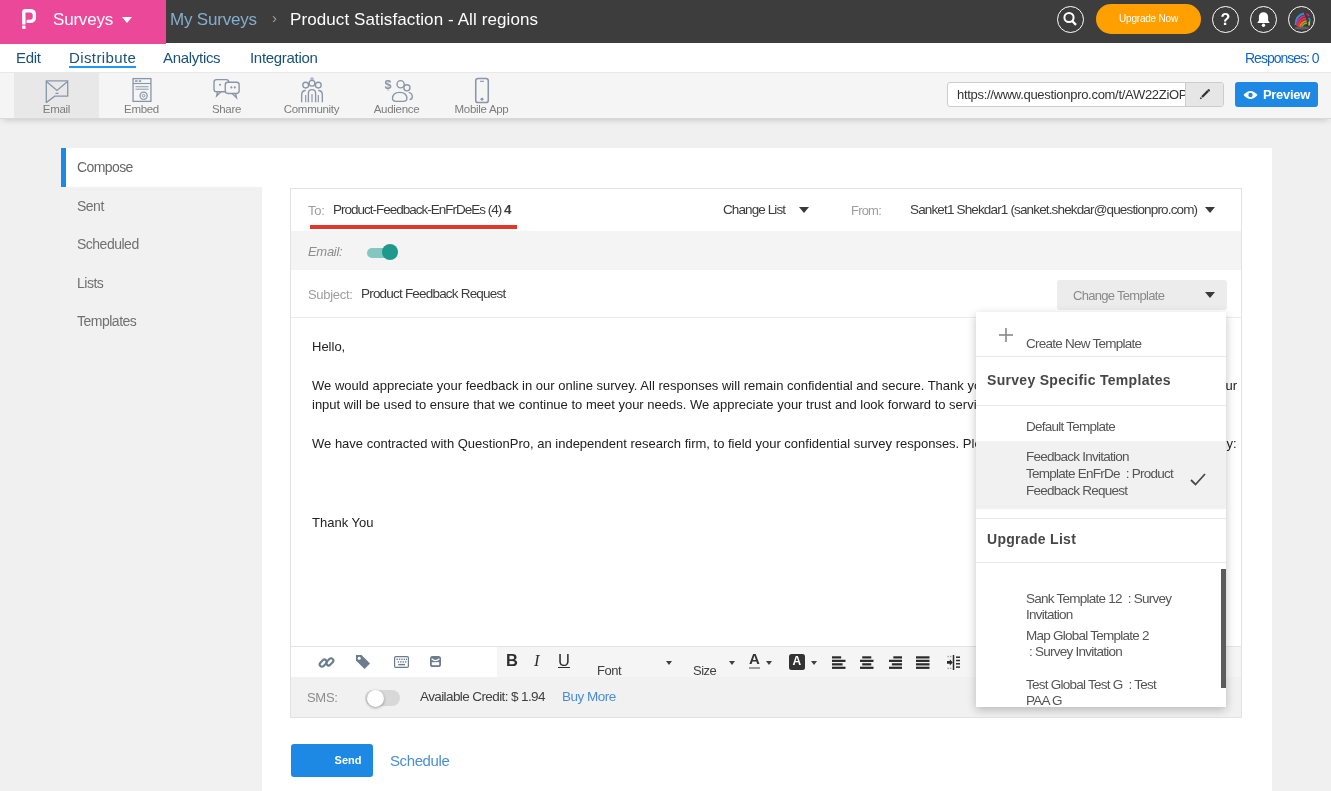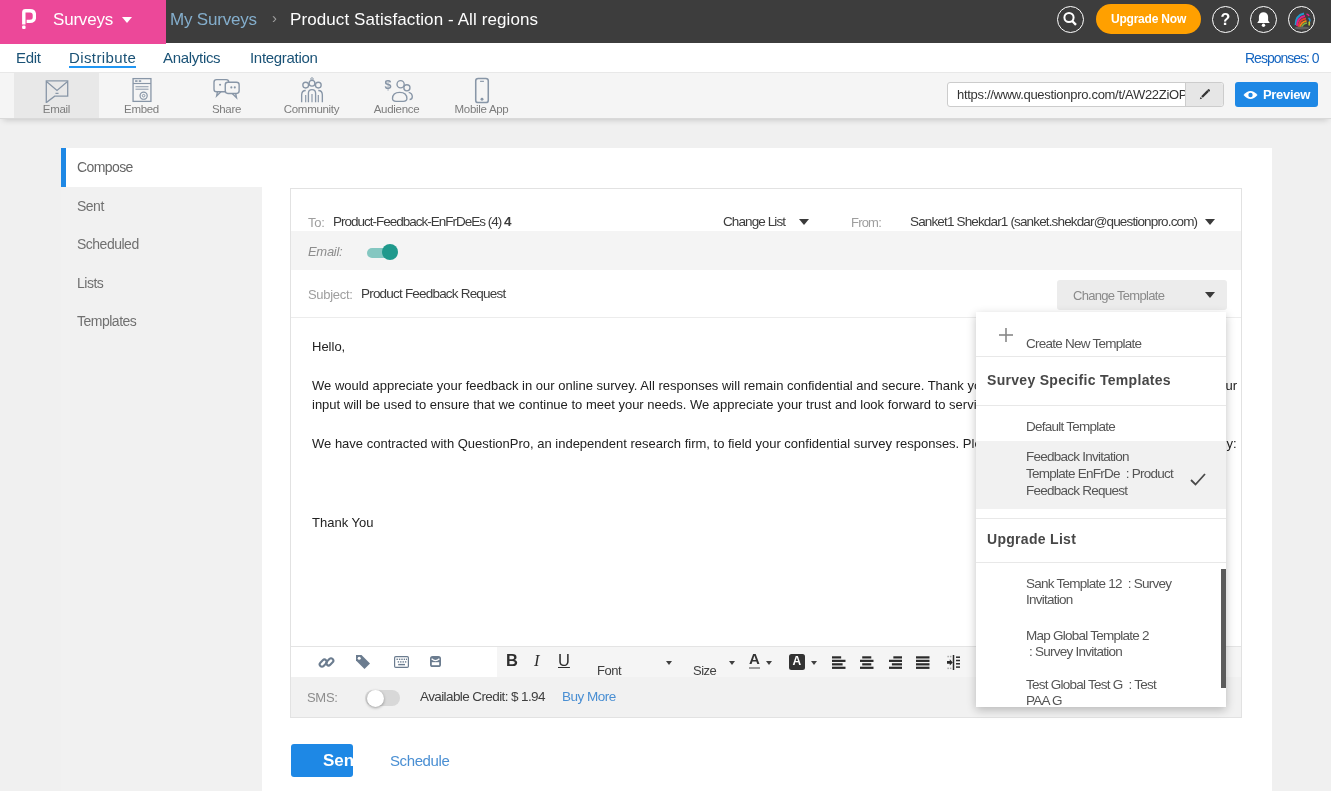--- a/index.html
+++ b/index.html
@@ -7,21 +7,21 @@
 body { font-family:"Liberation Sans", sans-serif; background:#f0f0f0; position:relative; overflow:hidden; }
 
 
 #topbar { position:absolute; left:0; top:0; width:1331px; height:42.5px; background:#3d3d3d; }
 #logoarea { position:absolute; left:0; top:0; width:166px; height:43.5px; background:#ec4899; z-index:5; }
 #surveys-txt { position:absolute; left:53px; top:10px; color:#fff; font-size:17px; letter-spacing:-0.2px; }
 #crumb1 { position:absolute; left:170px; top:10px; color:#84aecc; font-size:17px; letter-spacing:-0.2px; }
 #crumb-sep { position:absolute; left:272px; top:9px; color:#a0a0a0; font-size:15px; }
 #crumb2 { position:absolute; left:290px; top:10px; color:#fdfdfd; font-size:17px; letter-spacing:0.1px; }
 .circ { position:absolute; top:6px; width:27px; height:27px; border:1px solid #fff; border-radius:50%; }
-#upgrade { position:absolute; left:1096px; top:4px; width:105px; height:30px; background:#ffa000; border-radius:15px; color:#fff; font-size:12px; font-weight:bold; text-align:center; line-height:30px; letter-spacing:-0.2px; }
+#upgrade { position:absolute; left:1096px; top:4px; width:105px; height:30px; background:#ffa000; border-radius:15px; color:#fff; font-size:10px; font-weight:normal; text-align:center; line-height:30px; letter-spacing:-0.2px; }
 
 
 #tabsbar { position:absolute; left:0; top:42.5px; width:1331px; height:30.5px; background:#fff; border-bottom:1px solid #e8e8e8; }
 .tab { position:absolute; top:6px; color:#1a5276; font-size:15px; letter-spacing:-0.3px; }
 #resp { position:absolute; left:1245px; top:7px; color:#1565c0; font-size:14px; letter-spacing:-1.0px; }
 
 
 #dtoolbar { position:absolute; left:0; top:73px; width:1331px; height:46px; background:#f5f5f5; border-bottom:1px solid #d9d9d9; box-shadow:0 4px 6px -3px rgba(0,0,0,0.18); }
 .tile { position:absolute; top:0; width:85px; height:45px; text-align:center; }
 .tile.active { background:#e8e8e8; }
@@ -34,21 +34,21 @@
 
 
 #card { position:absolute; left:61px; top:148px; width:1211px; height:643px; background:#fff; }
 #composerow { position:absolute; left:0; top:0; width:201px; height:39px; background:#fff; border-left:5px solid #1e88e5; }
 #composerow span { position:absolute; left:11px; top:11px; font-size:14px; color:#666; letter-spacing:-0.6px; }
 #sidegray { position:absolute; left:0; top:39px; width:201px; height:604px; background:#f1f1f1; }
 .sideitem { position:absolute; left:16px; font-size:14px; color:#707070; letter-spacing:-0.5px; }
 
 
 #form { position:absolute; left:229px; top:40px; width:952px; height:530px; border:1px solid #e2e2e2; background:#fff; }
-#torow { position:absolute; left:0; top:12px; width:950px; height:42px; background:#fff;text-align:right; }
+#torow { position:absolute; left:0; top:0; width:950px; height:42px; background:#fff;text-align:right; }
 #emailrow { position:absolute; left:0; top:42px; width:950px; height:39px; background:#f4f4f4; }
 #subjrow { position:absolute; left:0; top:81px; width:950px; height:48px; background:#fff; border-bottom:1px solid #ececec; }
 #editor { position:absolute; left:0; top:129px; width:950px; height:328px; font-size:13px; line-height:19.6px; color:#222; padding:18.5px 0 0 21px; white-space:nowrap; overflow:visible; }
 #editor .hid { display:inline-block; height:1px; }
 #edtoolbar { position:absolute; left:0; top:457px; width:950px; height:31px; border-top:1px solid #e4e4e4; background:#fff; }
 #edtoolbar .grayzone { position:absolute; left:206px; top:0; width:744px; height:30px; background:#f5f5f5; }
 #smsrow { position:absolute; left:0; top:488px; width:950px; height:40px; background:#f1f1f1; }
 
 .glabel { color:#9e9e9e; font-size:13px; letter-spacing:-0.3px; }
 .dval { color:#3c3c3c; font-size:13.5px; }
@@ -59,21 +59,21 @@
 
 .tgl-on-track { position:absolute; width:30px; height:10px; border-radius:5px; background:#84c7c1; }
 .tgl-on-knob { position:absolute; width:16px; height:16px; border-radius:50%; background:#1f998c; }
 .tgl-off-track { position:absolute; width:35px; height:16px; border-radius:8px; background:#d8d8d8; }
 .tgl-off-knob { position:absolute; width:17px; height:17px; border-radius:50%; background:#fff; box-shadow:0 1px 3px rgba(0,0,0,.35); }
 
 #ctbtn { position:absolute; left:766px; top:10px; width:170px; height:30px; background:#ececec; border-radius:3px; }
 #ctbtn span.t { position:absolute; left:16px; top:8px; font-size:13px; color:#8a8a8a; letter-spacing:-0.7px; }
 #ctbtn .caret { position:absolute; right:12px; top:12px; }
 
-#sendbtn { position:absolute; left:230px; top:596px; width:62px; height:33px; background:#1e88e5; border-radius:3px; color:#fff; font-size:17px; font-weight:bold; text-align:center; line-height:33px;padding-left:32px; }
+#sendbtn { position:absolute; left:230px; top:596px; width:82px; height:33px; background:#1e88e5; border-radius:3px; color:#fff; font-size:11px; font-weight:bold; text-align:center; line-height:33px;padding-left:32px; }
 #schedlnk { position:absolute; left:329px; top:604px; color:#4a8fd3; font-size:15px; letter-spacing:-0.4px; }
 
 
 .eti { position:absolute; }
 .ftxt { position:absolute; top:8px; font-size:13px; color:#404040; letter-spacing:-0.5px;margin-top:8px; }
 .scaret { position:absolute; width:0; height:0; border-left:3.5px solid transparent; border-right:3.5px solid transparent; border-top:4.5px solid #404040; top:14px; }
 
 
 #dd { position:absolute; left:976px; top:312px; width:250px; height:395px; background:#fff; box-shadow:0 3px 9px rgba(0,0,0,.24); z-index:20; overflow:hidden; }
 .dd-div { position:absolute; left:0; width:250px; height:1px; background:#e8e8e8; }
@@ -390,17 +390,17 @@
   <div class="dd-div" style="top:92.5px;"></div>
   <span class="dd-item" style="top:106px;">Default Template</span>
   <div id="dd-sel"></div>
   <span class="dd-item" style="top:135.5px;z-index:2;">Feedback Invitation<br>Template EnFrDe&nbsp; : Product<br>Feedback Request</span>
   <svg width="16" height="13" viewBox="0 0 16 13" style="position:absolute;left:214px;top:161px;z-index:2;">
       <path d="M1 7 L5.5 11.5 L15 1" fill="none" stroke="#4a4a4a" stroke-width="1.8"></path>
     </svg>
   <div class="dd-div" style="top:205.5px;"></div>
   <span class="dd-head" style="top:218.5px;">Upgrade List</span>
   <div class="dd-div" style="top:250px;"></div>
-  <span class="dd-item" style="top:264px;line-height:16px;">Sank Template 12&nbsp; : Survey<br>Invitation</span>
+  <span class="dd-item" style="top:279px;line-height:16px;">Sank Template 12&nbsp; : Survey<br>Invitation</span>
   <span class="dd-item" style="top:315.5px;line-height:16px;">Map Global Template 2<br>&nbsp;: Survey Invitation</span>
   <span class="dd-item" style="top:364.5px;line-height:16px;">Test Global Test G&nbsp; : Test<br>PAA G</span>
   <div id="dd-scroll"></div>
 </div>
 
 </body></html>

